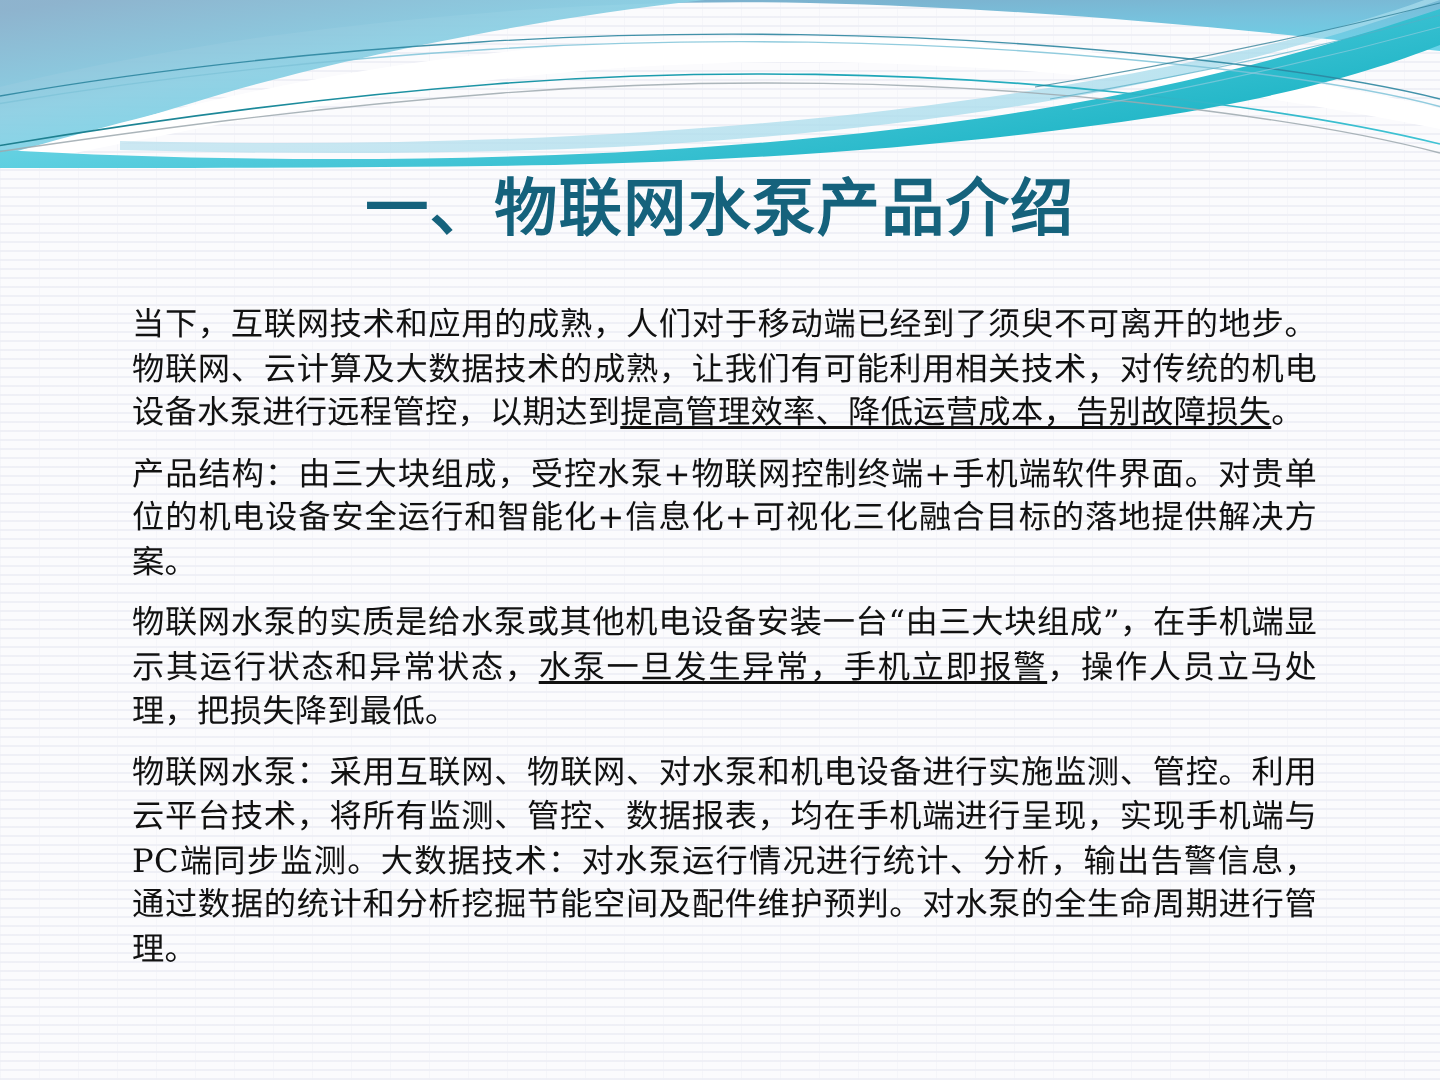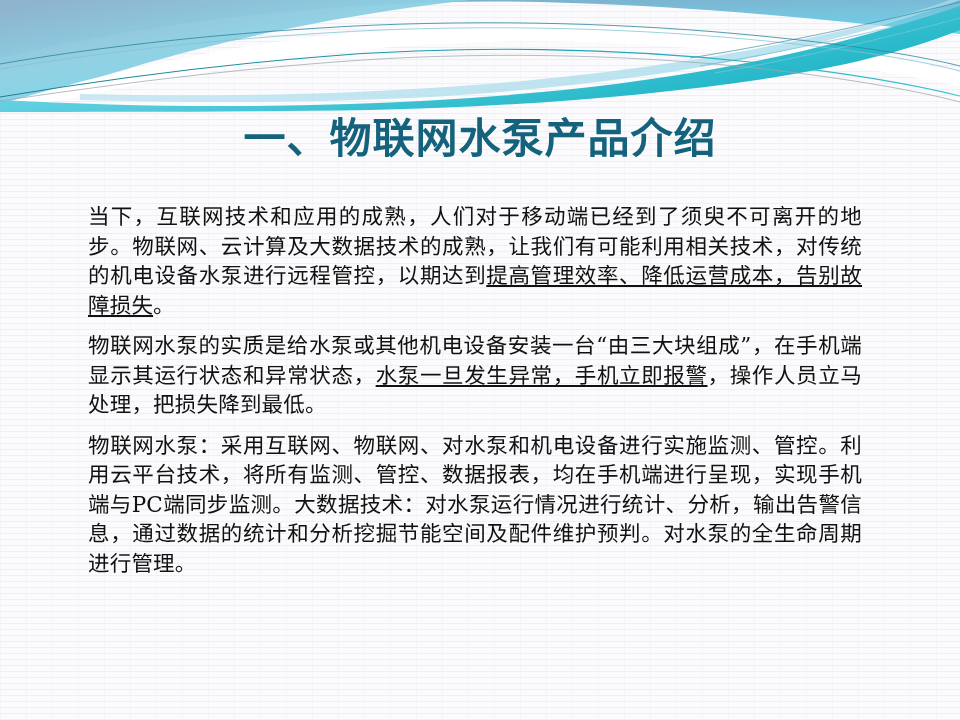--- a/index.html
+++ b/index.html
@@ -73,21 +73,21 @@
     width: 790px;
   }
 
   .para {
     font-family: "DejaVu Serif", "Liberation Serif", serif;
     font-size: 21.5px;
     line-height: 29.5px;
     color: #111111;
     text-align: justify;
     text-justify: inter-ideograph;
-    margin: 0 16px 11px 0;
+    margin: 0 0 11px 0;
     letter-spacing: 0.2px;
   }
   .para:last-child { margin-bottom: 0; }
 
   .u {
     text-decoration: underline;
     text-underline-offset: 2px;
   }
 </style>
 </head>
@@ -146,17 +146,18 @@
 
     <path d="M960,2 C880,22 790,42 690,58" fill="none" stroke="#2B7C94" stroke-width="0.8" opacity="0.75"></path>
     <path d="M960,10 C885,30 795,50 700,66" fill="none" stroke="#57AEC6" stroke-width="0.8" opacity="0.7"></path>
     <path d="M960,18 C890,37 805,57 715,73" fill="none" stroke="#8CCBDD" stroke-width="0.8" opacity="0.7"></path>
   </svg>
 
   <div id="title" style="color: rgb(21, 98, 124);">一、物联网水泵产品介绍</div>
 
   <div id="body-text">
     <p class="para"><span>当下，互联网技术和应用的成熟，人们对于移动端已经到了须臾不可离开的地步。物联网、云计算及大数据技术的成熟，让我们有可能利用相关技术，对传统的机电设备水泵进行远程管控，以期达到</span><span class="u">提高管理效率、降低运营成本，告别故障损失</span><span>。</span></p>
+    <p class="para"><span>产品结构：由三大块组成，受控水泵+物联网控制终端+手机端软件界面。对贵单位的机电设备安全运行和智能化+信息化+可视化三化融合目标的落地提供解决方案。</span></p>
     <p class="para"><span>物联网水泵的实质是给水泵或其他机电设备安装一台“由三大块组成”，在手机端显示其运行状态和异常状态，</span><span class="u">水泵一旦发生异常，手机立即报警</span><span>，操作人员立马处理，把损失降到最低。</span></p>
     <p class="para"><span>物联网水泵：采用互联网、物联网、对水泵和机电设备进行实施监测、管控。利用云平台技术，将所有监测、管控、数据报表，均在手机端进行呈现，实现手机端与PC端同步监测。大数据技术：对水泵运行情况进行统计、分析，输出告警信息，通过数据的统计和分析挖掘节能空间及配件维护预判。对水泵的全生命周期进行管理。</span></p>
   </div>
 
 </div>
 
 </body></html>

